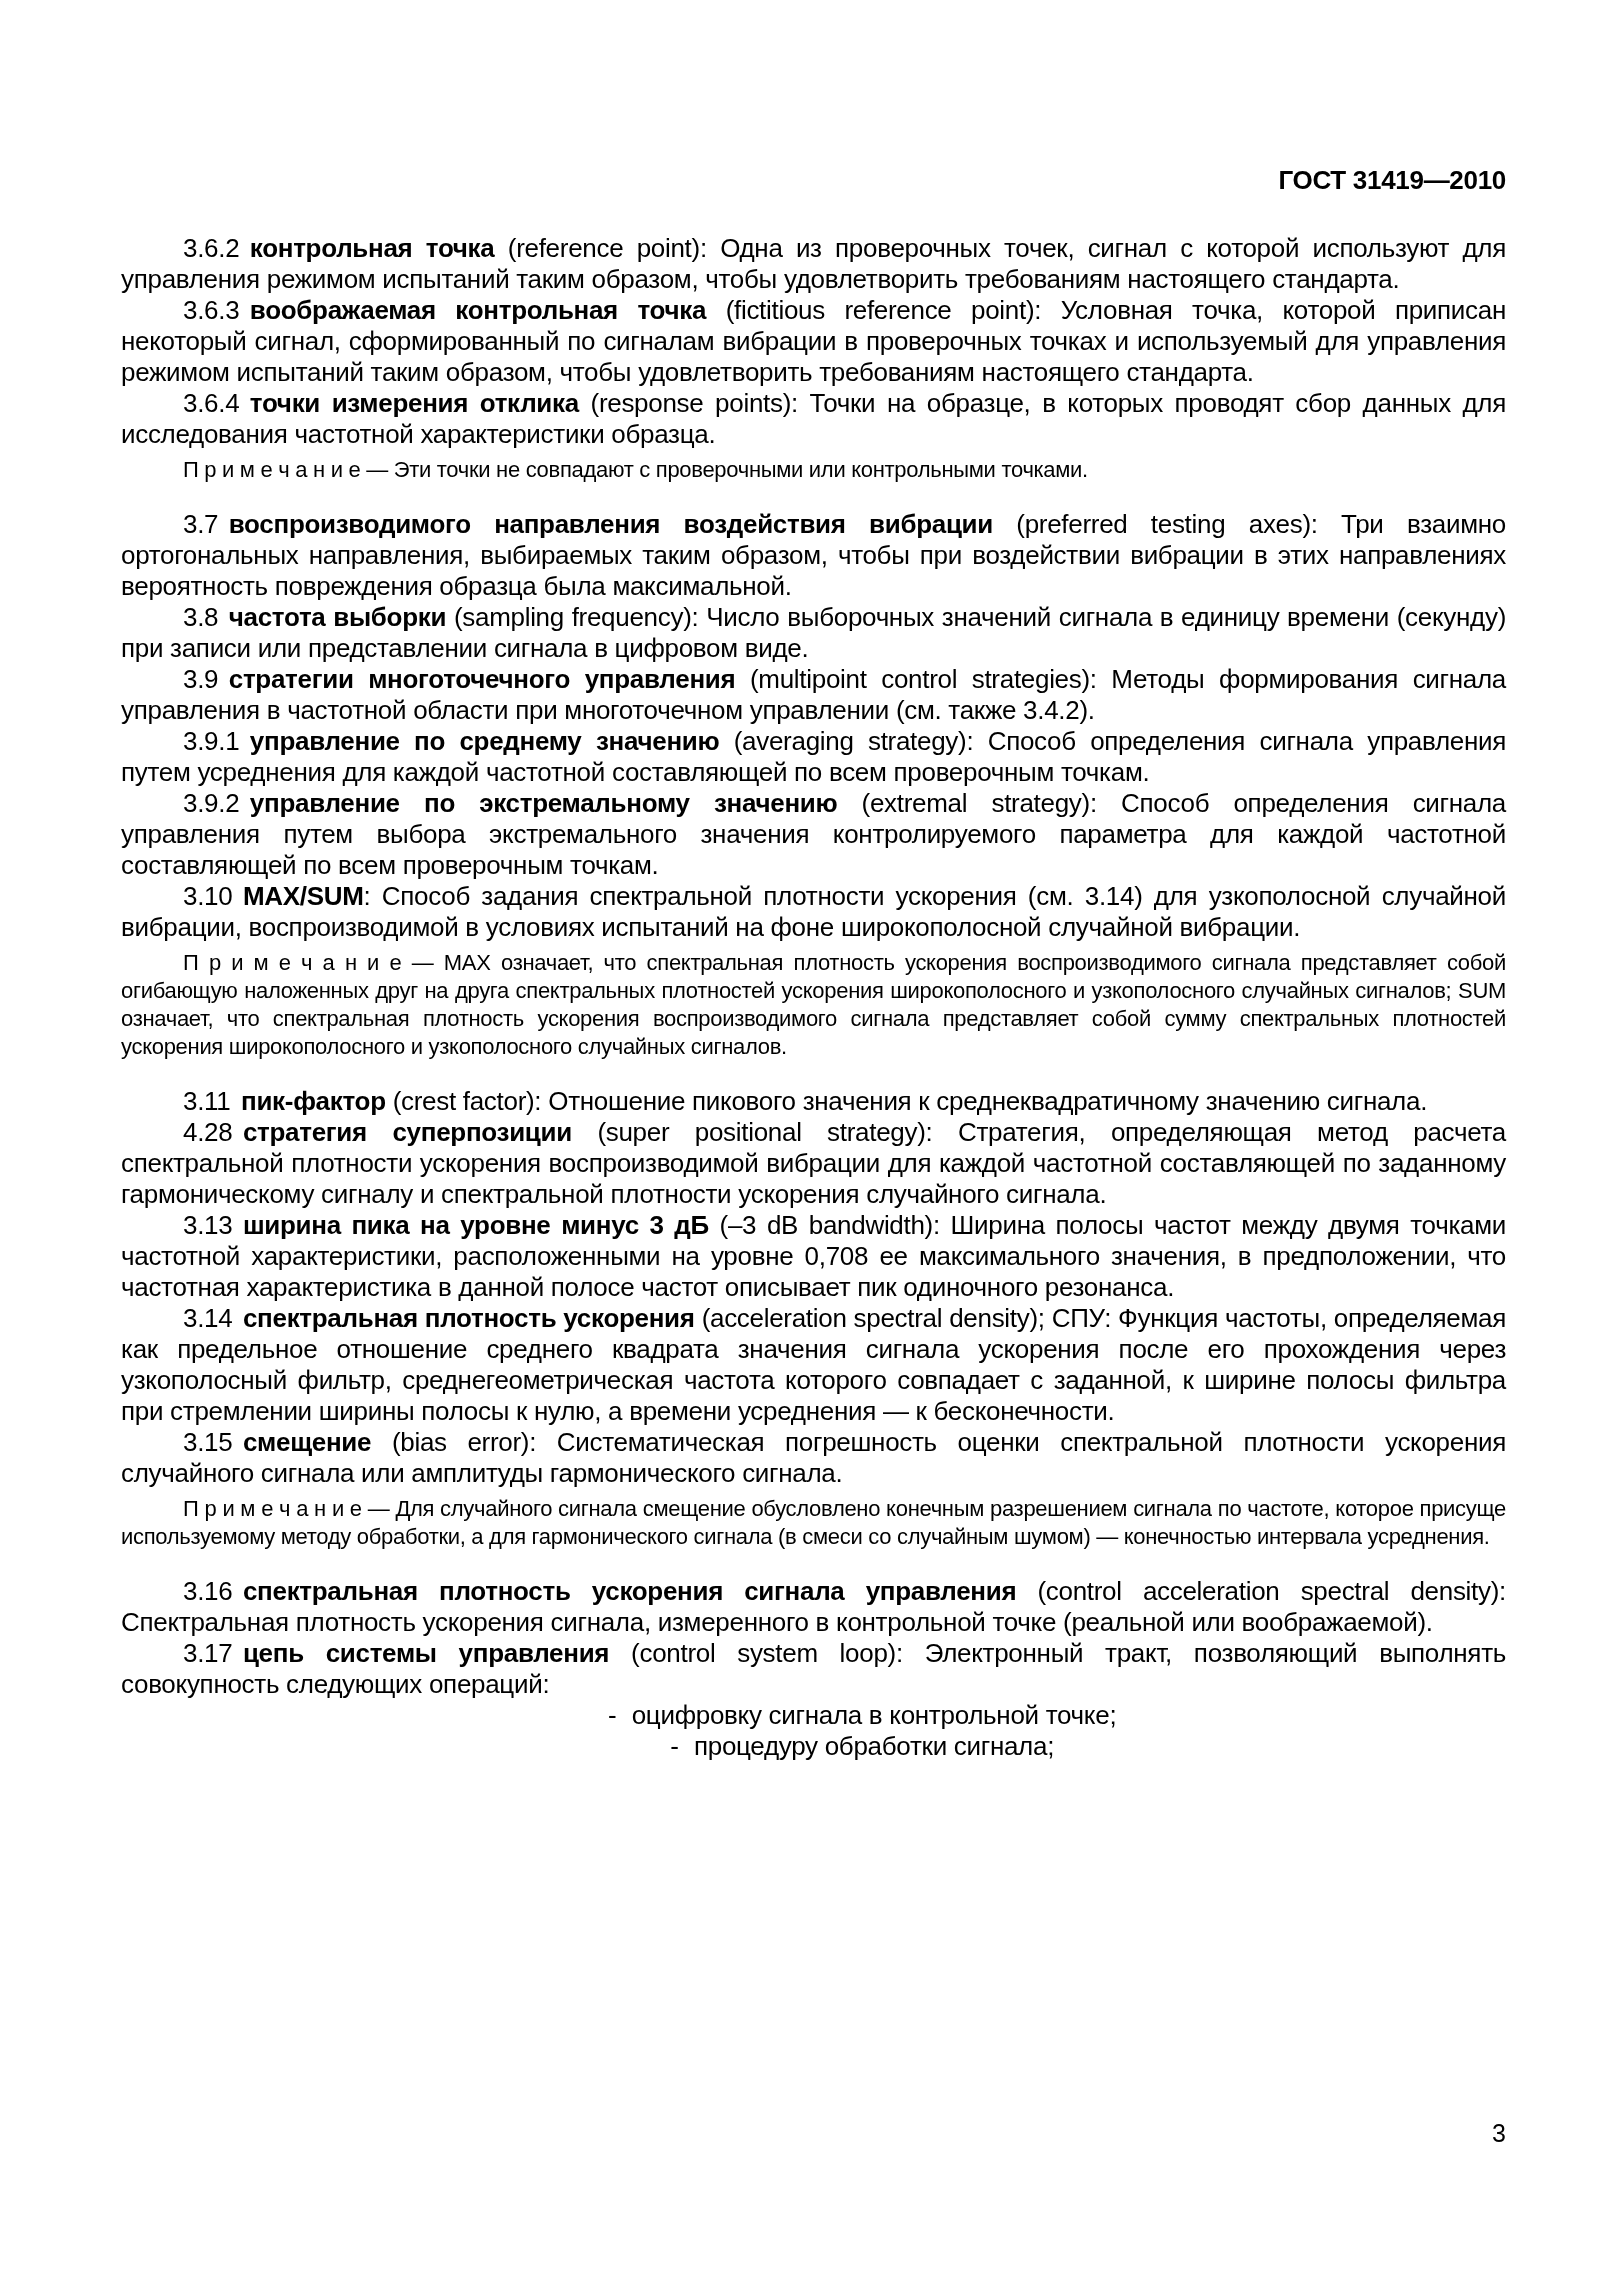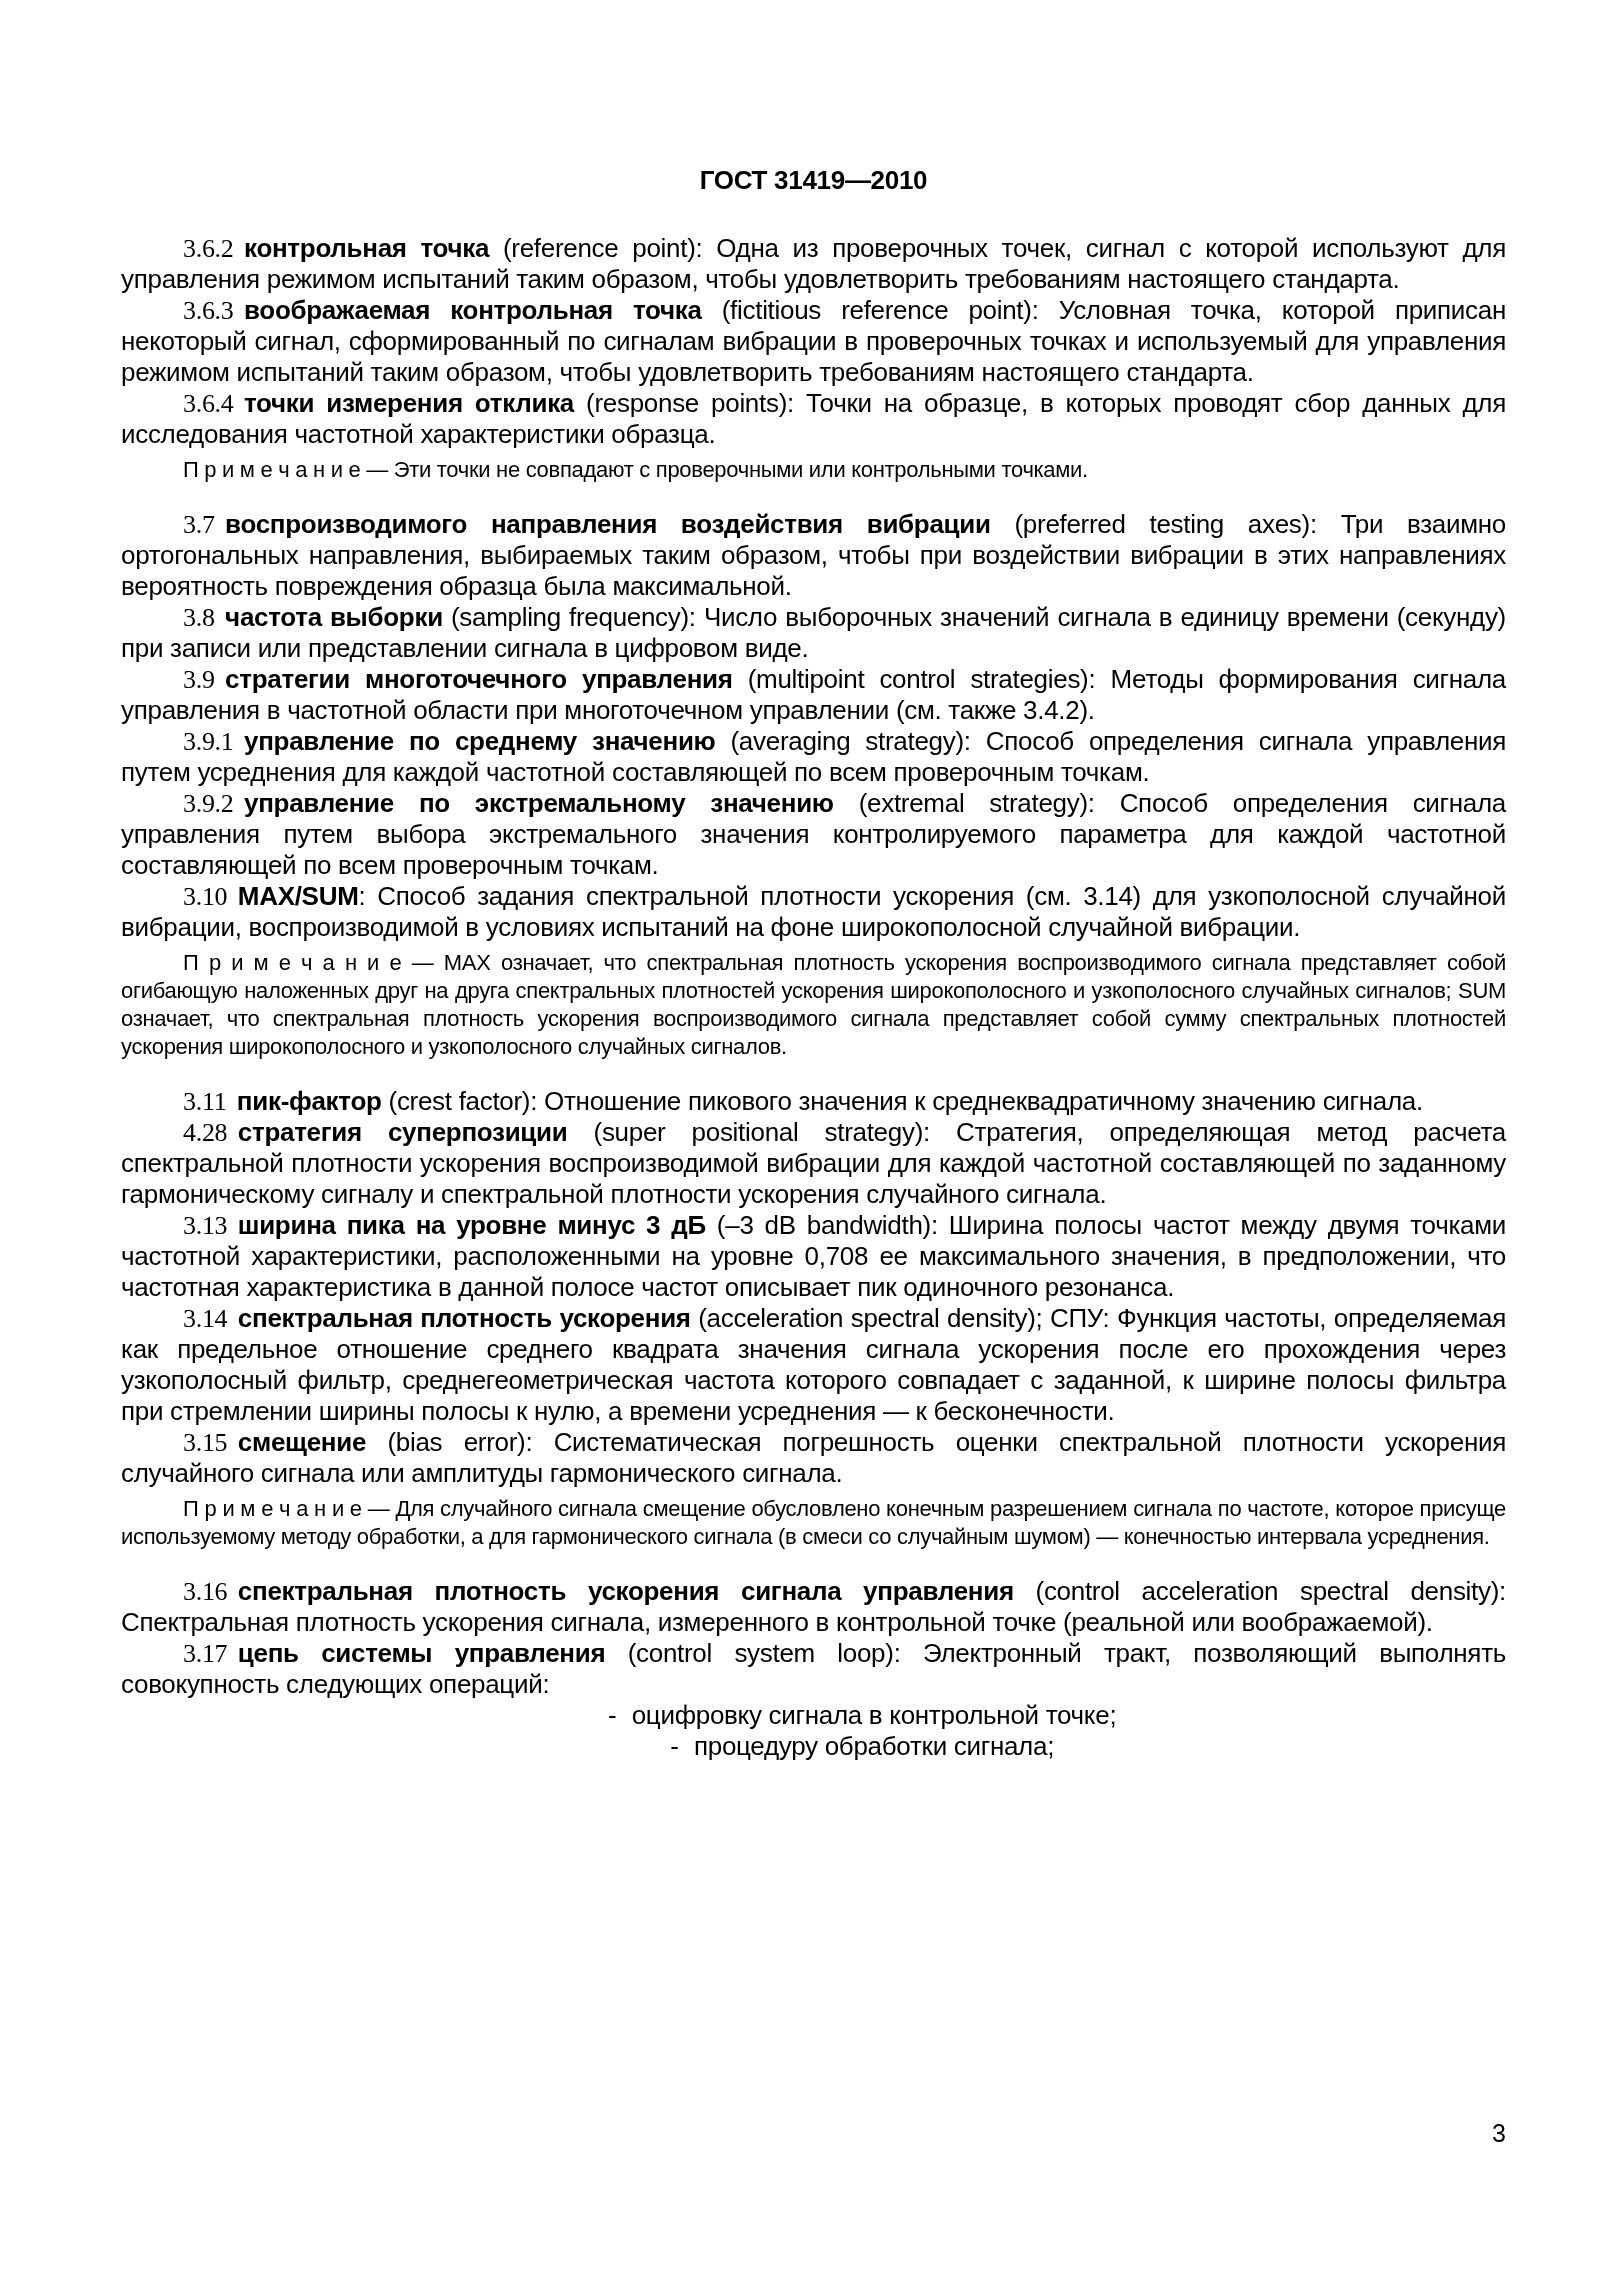--- a/index.html
+++ b/index.html
@@ -14,42 +14,41 @@
     background: #ffffff;
     color: #000000;
     font-family: "Liberation Sans", "DejaVu Sans", sans-serif;
     overflow: hidden;
   }
   .doc-header {
     position: absolute;
     top: 165px;
     left: 121px;
     width: 1385px;
-    text-align: center;
+    text-align: right;
     font-size: 26px;
     font-weight: bold;
     letter-spacing: -0.3px;
   }
   .doc-body {
     position: absolute;
     top: 233px;
     left: 121px;
     width: 1385px;
   }
   .para {
     margin: 0;
     font-size: 26px;
     line-height: 31px;
     letter-spacing: -0.3px;
     text-align: justify;
     text-indent: 62px;
   }
   .num {
     margin-right: 10.5px;
-    font-family: Liberation Serif, serif;
   }
   .term-label {
     font-weight: bold;
     margin-top: 23px;
   }
   .note {
     font-size: 22px;
     line-height: 28px;
     margin: 6px 0 25px 0;
   }

